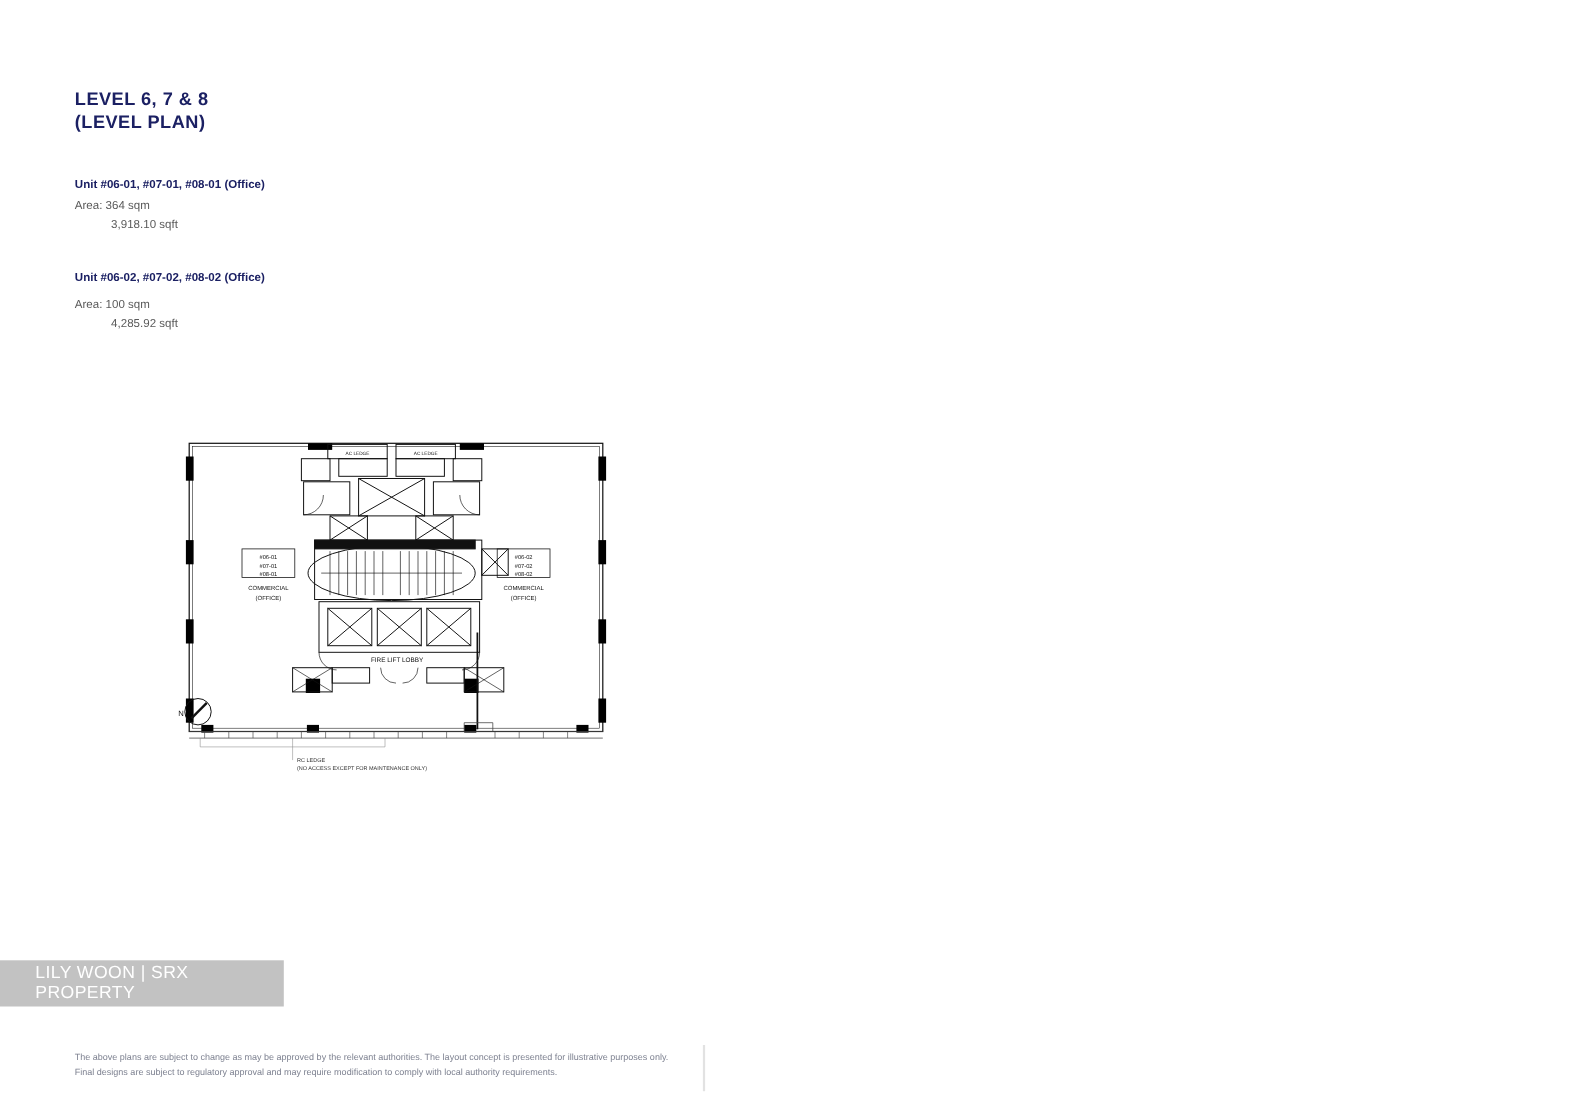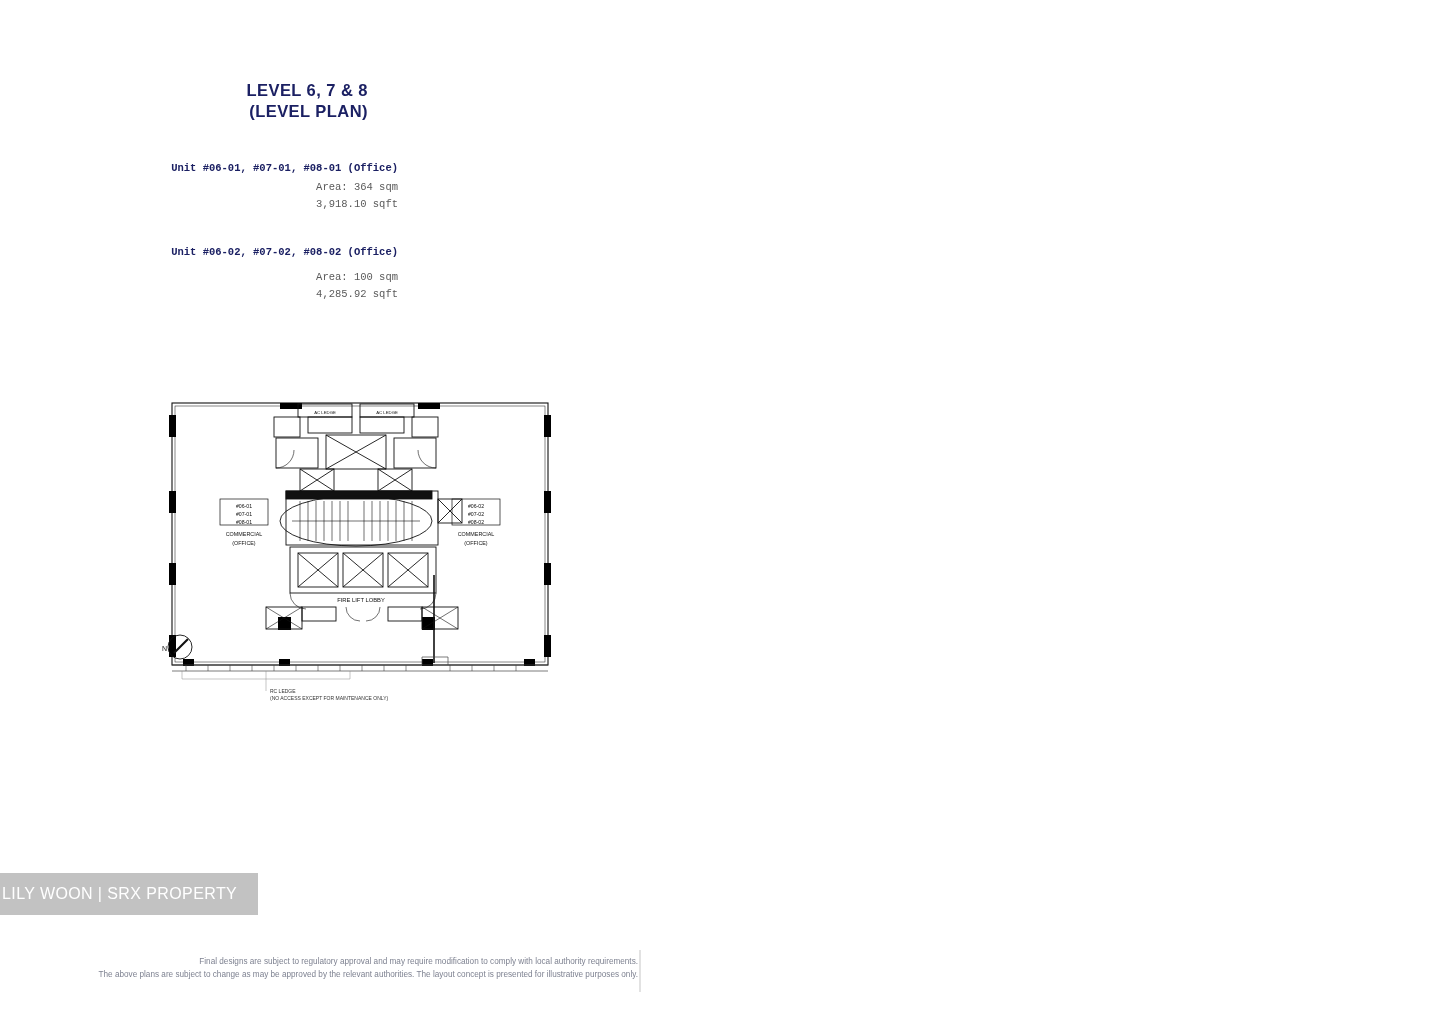--- a/index.html
+++ b/index.html
@@ -1,45 +1,45 @@
 <!DOCTYPE html>
 <html><head>
 <meta charset="utf-8">
 <style>
   html,body{margin:0;padding:0;background:#fff;}
   body{width:1440px;height:1016px;position:relative;
        font-family:"Liberation Sans",sans-serif;overflow:hidden;}
 
-  .page{position:absolute;inset:0;text-align:right;}
+  .page{position:absolute;inset:0;}
 
   .col{position:absolute;}
   .col-left{left:0;top:0;width:720px;height:1016px;}
   .col-right{left:720px;top:0;width:720px;height:1016px;}
 
   
   .heading{color:#1b2063;font-weight:bold;font-size:16.5px;
            letter-spacing:.45px;line-height:21px;}
   .unit-head{color:#1b2063;font-weight:bold;font-size:10.5px;line-height:15px;}
   .area-line{color:#5a5a5a;font-size:10.5px;line-height:16.5px;}
   .area-indent{padding-left:33px;}
 
   
   #base-heading{position:absolute;left:68px;top:80px;width:300px;}
-  #base-specs{position:absolute;left:68px;top:161px;width:330px;font-family:Liberation Mono, monospace;}
+  #base-specs{position:absolute;left:68px;top:161px;width:330px;}
   .gap-blk{margin-top:12px;}
 
   
   .plan{position:absolute;}
   #plan-base{left:150px;top:395px;width:420px;height:310px;}
   .plan svg{display:block;width:100%;height:100%;}
 
   
   #watermark{position:absolute;left:0;top:873px;width:258px;height:42px;
              background:#c2c2c2;display:flex;align-items:center;}
-  #watermark span{color:#fff;font-size:16px;letter-spacing:.4px;padding-left:2px;}
+  #watermark span{color:#fff;font-size:16px;letter-spacing:.4px;padding-left:32px;}
 
   
   .footer{position:absolute;width:570px;}
   #footer-left{left:68px;top:955px;}
   .footer p{margin:0;color:#7e8291;font-size:8.2px;line-height:13px;}
   .divider{position:absolute;width:2px;background:#e2e2e2;}
   #div-left{left:639px;top:950px;height:42px;}
 </style>
 </head>
 <body>
@@ -217,22 +217,22 @@
           <text x="12" y="256" font-size="7" fill="#111" font-family="Liberation Sans, sans-serif">N</text>
         </g>
       </svg>
     </div>
 
     <div id="watermark">
       <span>LILY WOON | SRX PROPERTY</span>
     </div>
 
     <div class="footer" id="footer-left">
+      <p>The above plans are subject to change as may be approved by the relevant authorities.  The layout concept is presented for illustrative purposes only.</p>
       <p>Final designs are subject to regulatory approval and may require modification to comply with local authority requirements.</p>
-      <p>The above plans are subject to change as may be approved by the relevant authorities.  The layout concept is presented for illustrative purposes only.</p>
     </div>
     <div class="divider" id="div-left"></div>
   </div>
 
   <div class="col col-right">
 
     
 
     
 

